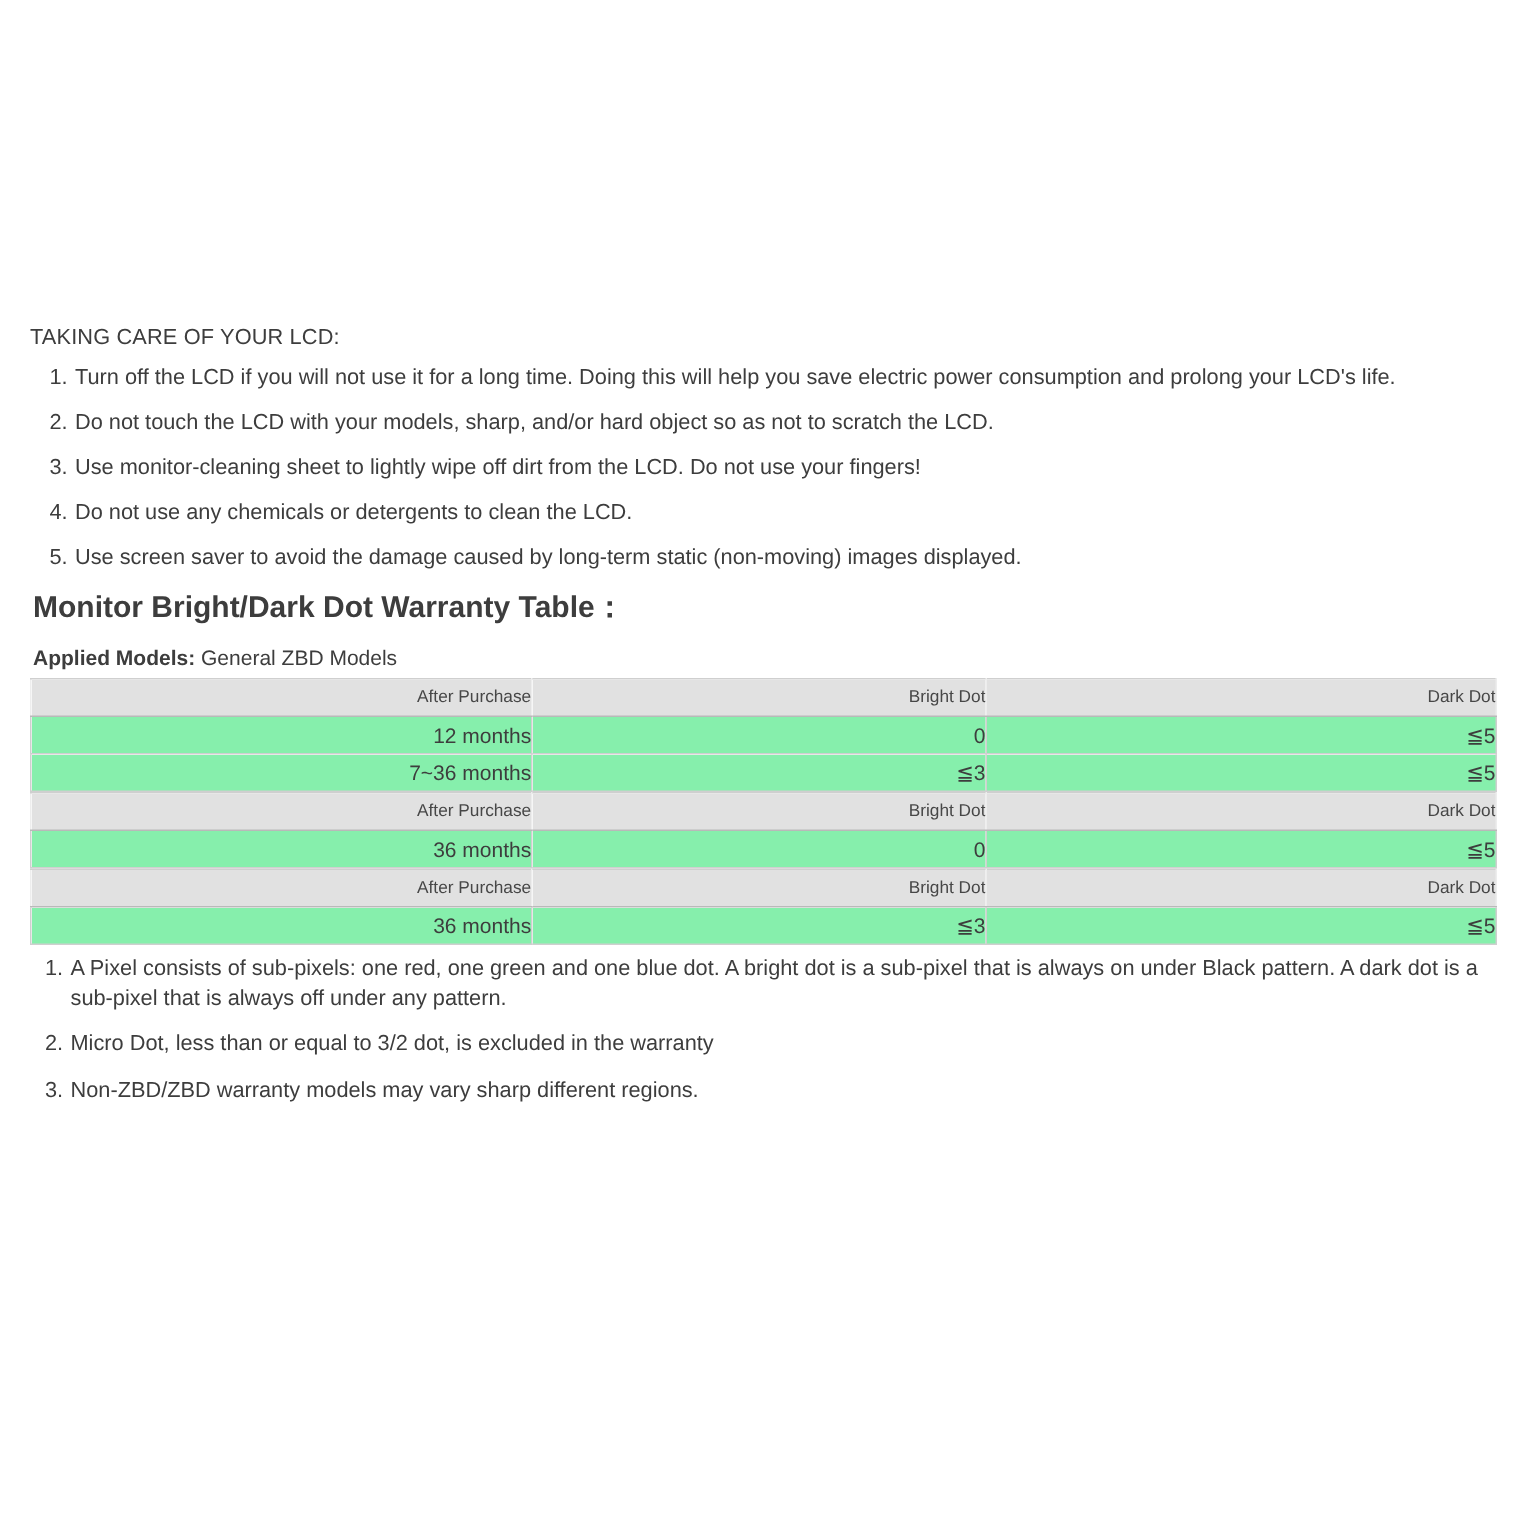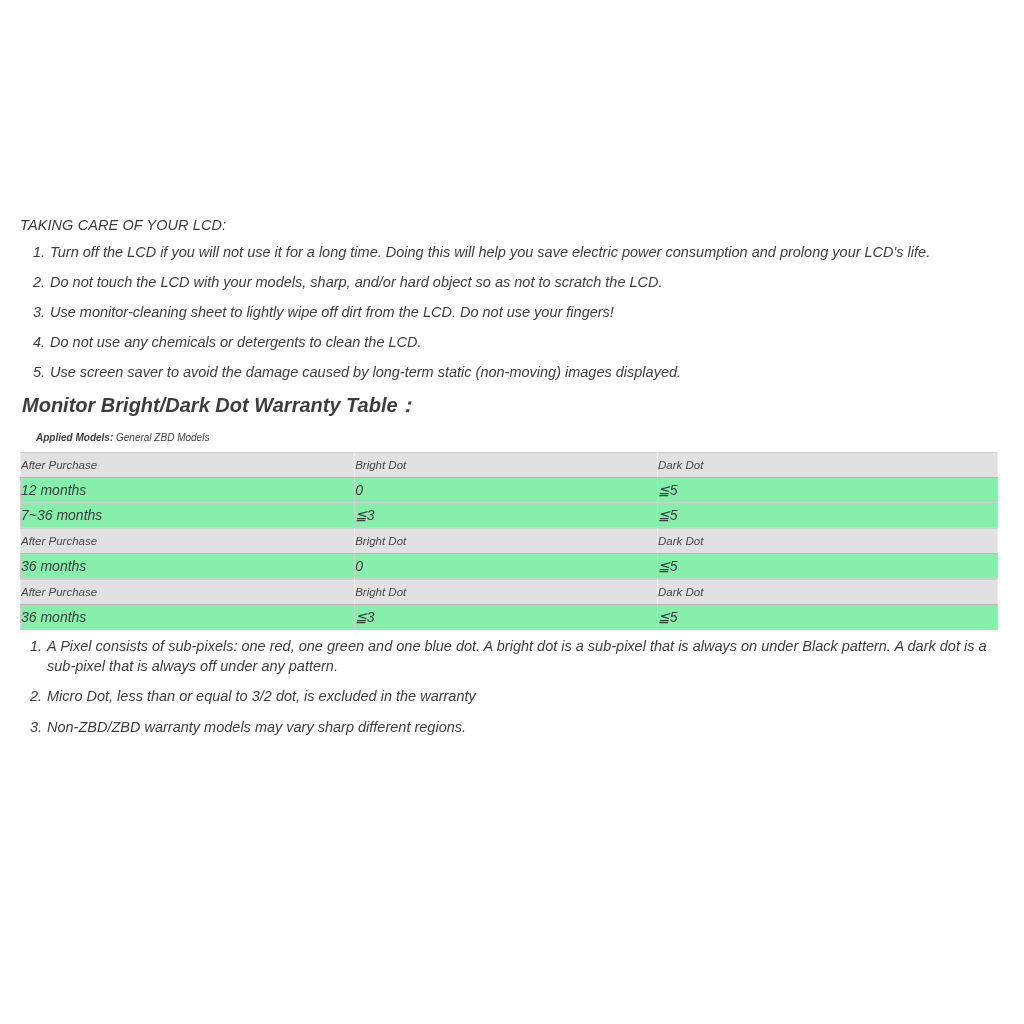--- a/index.html
+++ b/index.html
@@ -9,21 +9,20 @@
     width:1024px; height:1024px;
     background:#ffffff;
     font-family:"Liberation Sans", sans-serif;
     color:#3d3d3d;
     overflow:hidden;
   }
   .content {
     position:absolute;
     top:218px; left:20px;
     width:978px;
-    font-style:italic;
   }
   .care-title {
     font-size:14.5px;
     font-weight:normal;
     line-height:15px;
     margin:0 0 9px 0;
     letter-spacing:0.1px;
   }
   .care-list .care-item {
     display:flex;
@@ -37,34 +36,34 @@
     text-align:left;
   }
   .care-item .item-text { flex:1; }
   .warranty-heading {
     font-size:20px;
     font-weight:bold;
     line-height:20px;
     margin:13px 0 0 2px;
   }
   .model-section .model-label {
-    font-size:10px;
+    font-size:14px;
     line-height:18px;
-    margin:14px 0 5px 16px;
+    margin:14px 0 5px 2px;
   }
   .model-section + .model-section .model-label { margin-top:20px; }
   .model-label .label-bold { font-weight:bold; }
   table.warranty-table {
     width:978px;
     border-collapse:collapse;
     table-layout:fixed;
   }
   table.warranty-table th, table.warranty-table td {
     border:1px solid #cfcfcf;
-    text-align:left;
+    text-align:right;
     vertical-align:middle;
     height:25px;
     overflow:hidden;
   }
   table.warranty-table { border:1px solid #b9b9b9; }
   table.warranty-table th {
     background:#e1e1e1;
     font-weight:normal;
     font-size:11.5px;
     color:#474747;

